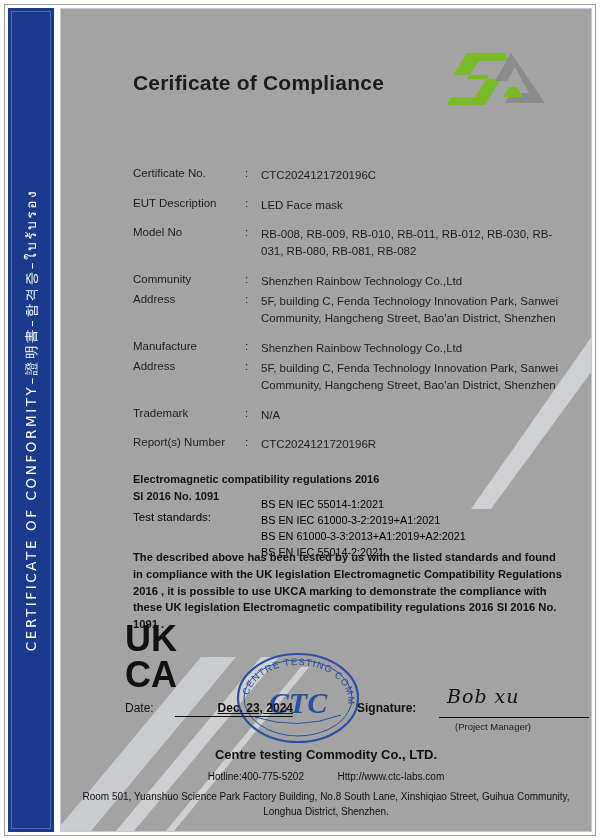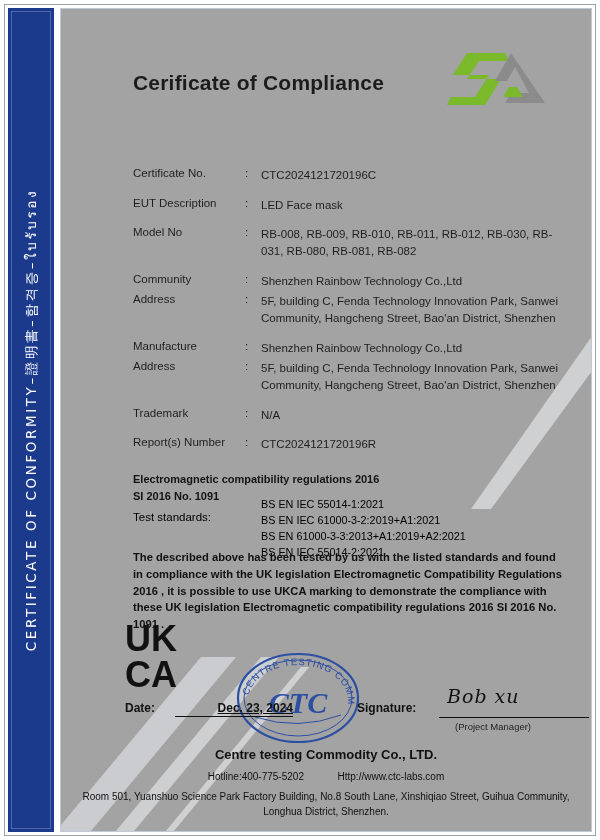--- a/index.html
+++ b/index.html
@@ -170,21 +170,21 @@
   .ukca svg { display:block; }
 
   .sigline {
     position: absolute;
     left: 64px;
     right: 24px;
     top: 690px;
     font-size: 12px;
     color: #111;
   }
-  .sigline .date-label { position: absolute; left: 0; top: 2px; font-weight: bold; }
+  .sigline .date-label { position: absolute; left: 0; top: 2px; font-weight: normal; }
   .sigline .date-val {
     position: absolute; left: 50px; top: 2px; width: 118px;
     border-bottom: 1.4px solid #111; text-align: right; padding-bottom: 1px;
     font-weight: bold;
     text-decoration: underline;
   }
   .sigline .sig-label { position: absolute; left: 232px; top: 2px; font-weight: bold; }
   .sigline .sig-val {
     position: absolute; left: 314px; top: 2px; width: 150px;
     border-bottom: 1.4px solid #111; height: 16px;

